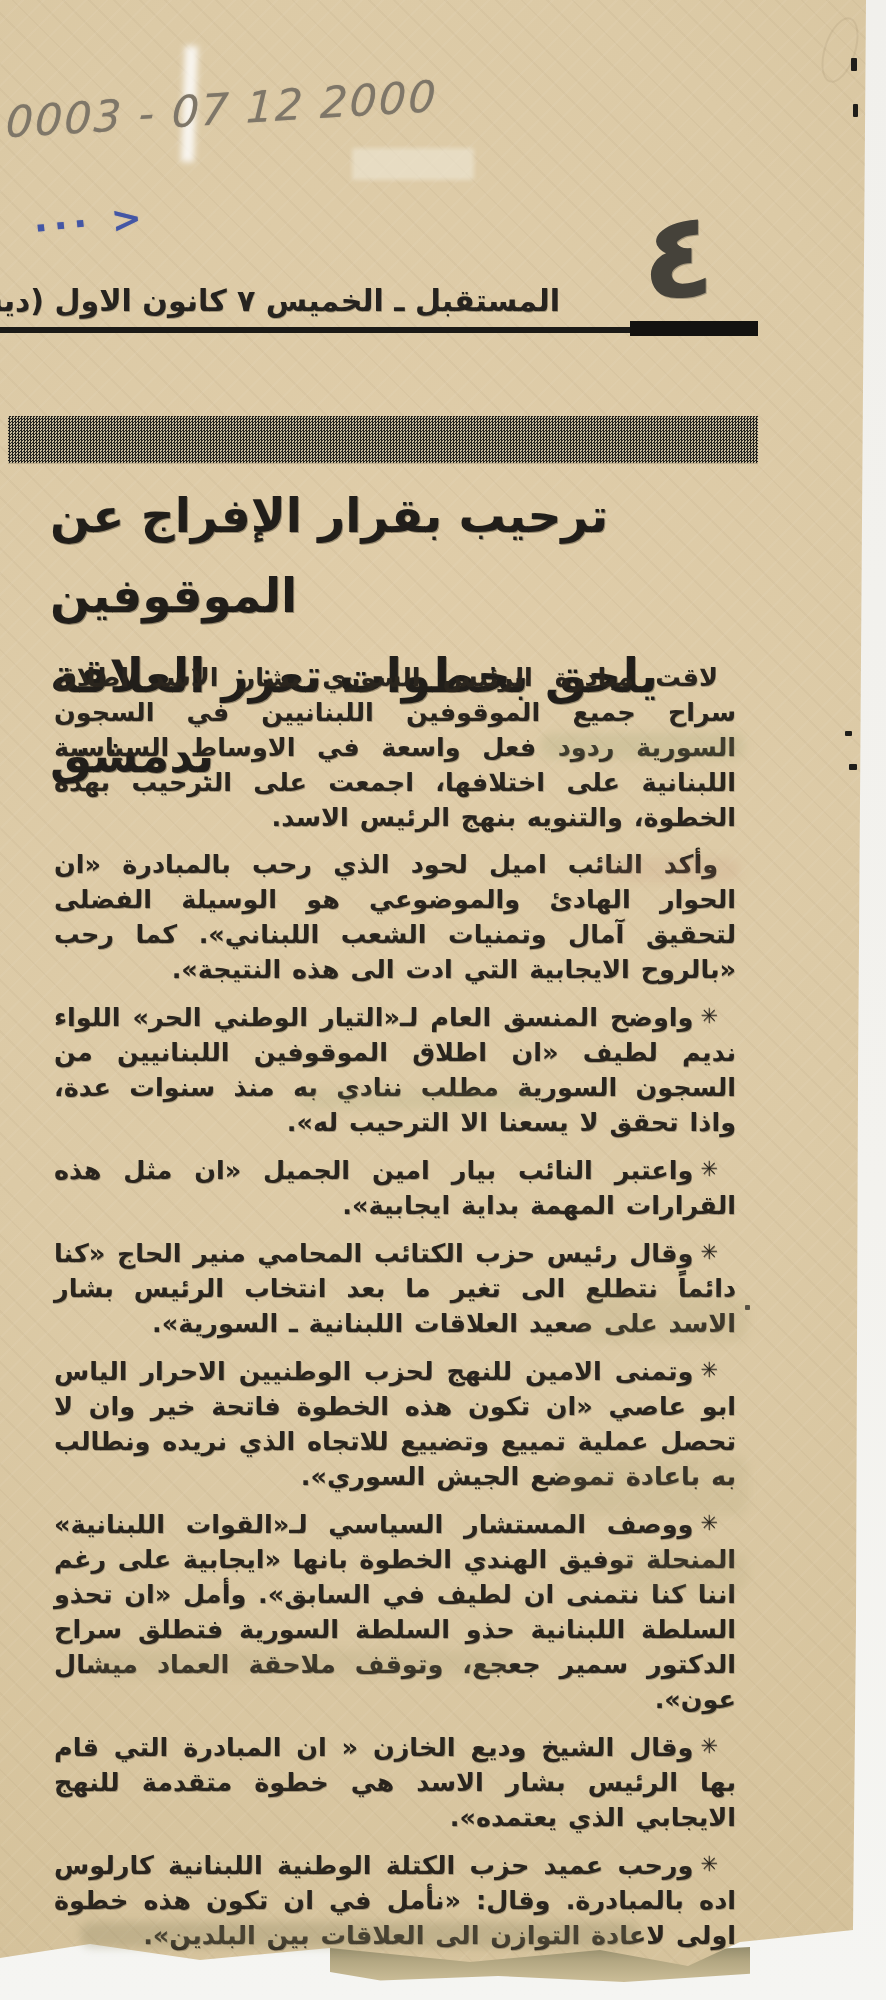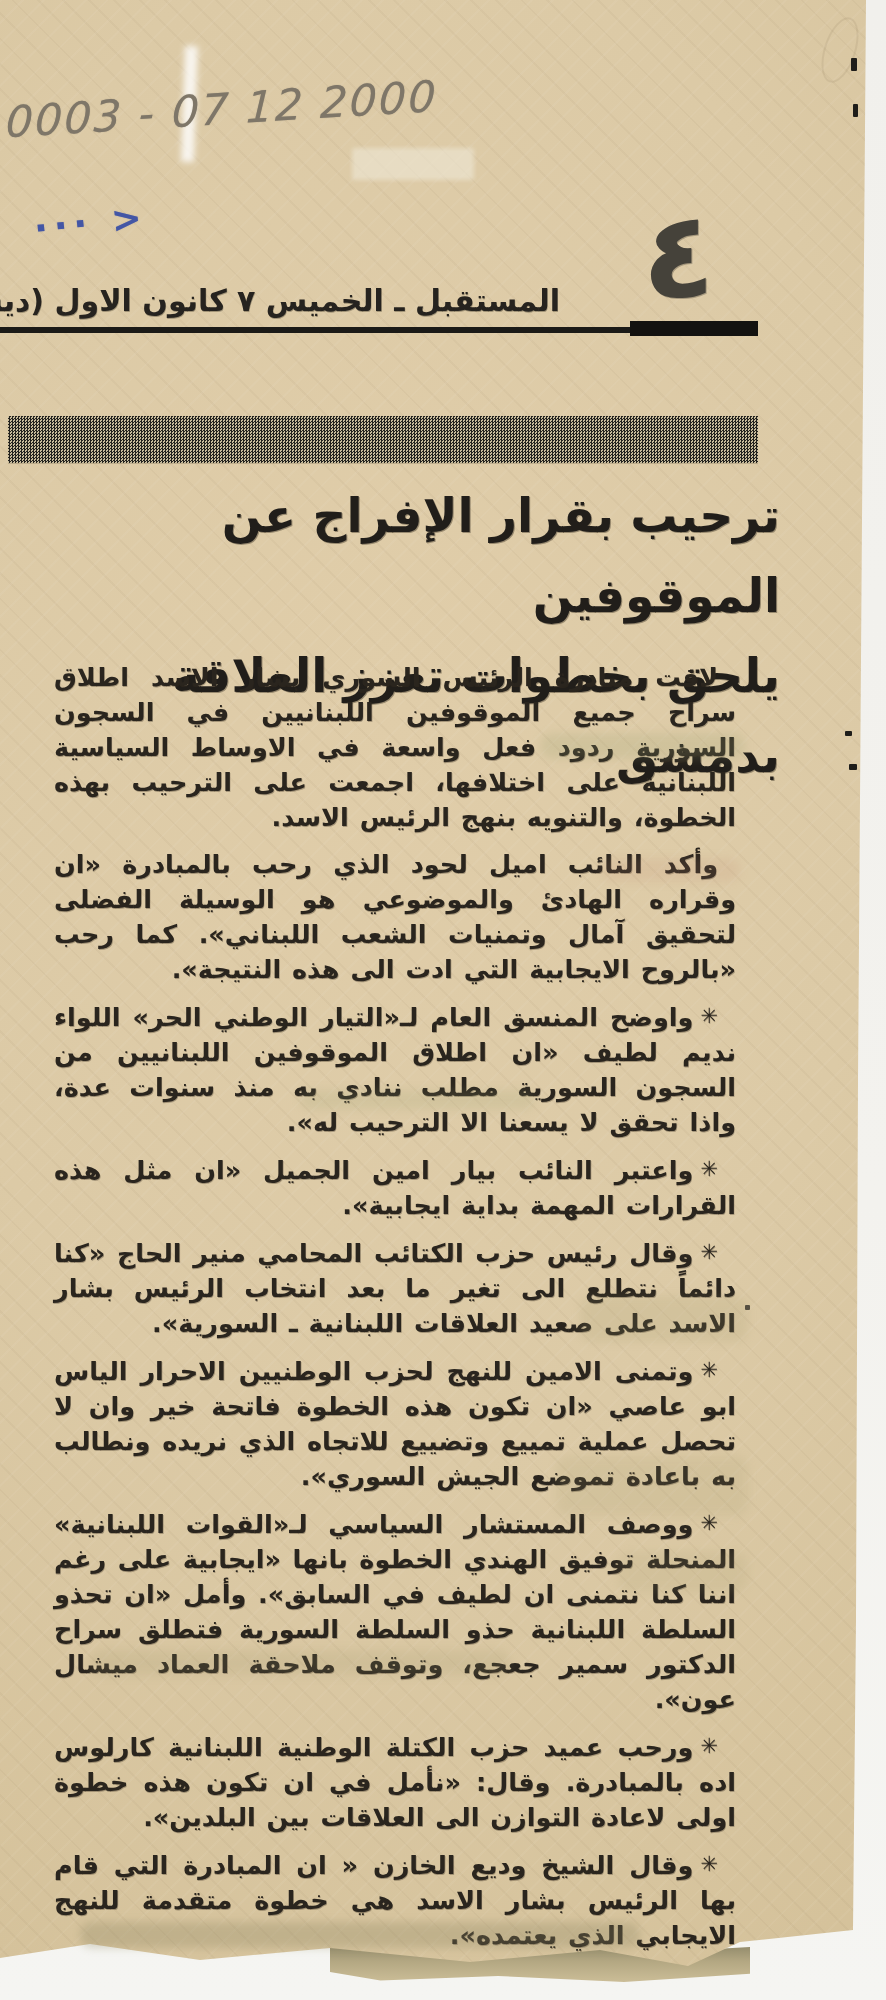--- a/index.html
+++ b/index.html
@@ -55,21 +55,21 @@
   .rule-thick{position:absolute;left:630px;top:321px;width:128px;height:15px;background:#131210;z-index:2;}
   
   .bar{
     position:absolute;left:8px;top:416px;width:750px;height:47px;z-index:2;
     background:repeating-conic-gradient(#23221e 0% 25%, #c9bc9c 0% 50%) 0 0/3px 3px;
     box-shadow:0 1px 0 rgba(60,50,30,.2);
   }
   
   .headline{
     position:absolute;left:50px;top:476px;width:730px;z-index:2;
-    direction:rtl;text-align:right;
+    direction:rtl;text-align:left;
     font-size:47px;line-height:80px;font-weight:900;color:#211e1a;
     text-shadow:1px 1.2px 0 rgba(45,38,25,.4);
   }
   
   .article{
     position:absolute;left:42px;top:648px;width:706px;z-index:2;
     direction:rtl;text-align:justify;
     font-size:25.5px;line-height:35px;font-weight:700;color:#2a251e;
     word-spacing:2px;
     text-shadow:0.6px 0.8px 0 rgba(60,50,35,.35);
@@ -126,35 +126,35 @@
 
   <div class="headline">
     <div>ترحيب بقرار الإفراج عن الموقوفين</div>
     <div>يلحق بخطوات تعزز العلاقة بدمشق</div>
   </div>
 
   <div class="article" id="article">
     <p><span class="ptext">لاقت مبادرة الرئيس السوري بشار الاسد اطلاق سراح جميع الموقوفين اللبنانيين في السجون السورية ردود فعل واسعة في الاوساط السياسية اللبنانية على اختلافها، اجمعت على الترحيب بهذه الخطوة، والتنويه بنهج الرئيس الاسد.</span></p>
 
 
-    <p><span class="ptext">وأكد النائب اميل لحود الذي رحب بالمبادرة «ان وقراره الهادئ والموضوعي هو الوسيلة الفضلى لتحقيق آمال وتمنيات الشعب اللبناني». كما رحب «بالروح الايجابية التي ادت الى هذه النتيجة».</span></p>
+    <p><span class="ptext">وأكد النائب اميل لحود الذي رحب بالمبادرة «ان الحوار الهادئ والموضوعي هو الوسيلة الفضلى لتحقيق آمال وتمنيات الشعب اللبناني». كما رحب «بالروح الايجابية التي ادت الى هذه النتيجة».</span></p>
 
     <p><span class="marker">✳</span><span class="ptext">واوضح المنسق العام لـ«التيار الوطني الحر» اللواء نديم لطيف «ان اطلاق الموقوفين اللبنانيين من السجون السورية مطلب ننادي به منذ سنوات عدة، واذا تحقق لا يسعنا الا الترحيب له».</span></p>
 
     <p><span class="marker">✳</span><span class="ptext">واعتبر النائب بيار امين الجميل «ان مثل هذه القرارات المهمة بداية ايجابية».</span></p>
 
     <p><span class="marker">✳</span><span class="ptext">وقال رئيس حزب الكتائب المحامي منير الحاج «كنا دائماً نتطلع الى تغير ما بعد انتخاب الرئيس بشار الاسد على صعيد العلاقات اللبنانية ـ السورية».</span></p>
 
     <p><span class="marker">✳</span><span class="ptext">وتمنى الامين للنهج لحزب الوطنيين الاحرار الياس ابو عاصي «ان تكون هذه الخطوة فاتحة خير وان لا تحصل عملية تمييع وتضييع للاتجاه الذي نريده ونطالب به باعادة تموضع الجيش السوري».</span></p>
 
     <p><span class="marker">✳</span><span class="ptext">ووصف المستشار السياسي لـ«القوات اللبنانية» المنحلة توفيق الهندي الخطوة بانها «ايجابية على رغم اننا كنا نتمنى ان لطيف في السابق». وأمل «ان تحذو السلطة اللبنانية حذو السلطة السورية فتطلق سراح الدكتور سمير جعجع، وتوقف ملاحقة العماد ميشال عون».</span></p>
 
+    <p><span class="marker">✳</span><span class="ptext">وقال الشيخ وديع الخازن « ان المبادرة التي قام بها الرئيس بشار الاسد هي خطوة متقدمة للنهج الايجابي الذي يعتمده».</span></p>
+
     <p><span class="marker">✳</span><span class="ptext">ورحب عميد حزب الكتلة الوطنية اللبنانية كارلوس اده بالمبادرة. وقال: «نأمل في ان تكون هذه خطوة اولى لاعادة التوازن الى العلاقات بين البلدين».</span></p>
-
-    <p><span class="marker">✳</span><span class="ptext">وقال الشيخ وديع الخازن « ان المبادرة التي قام بها الرئيس بشار الاسد هي خطوة متقدمة للنهج الايجابي الذي يعتمده».</span></p>
   </div>
 
   <div class="ghost g1"></div>
   <div class="ghost g2"></div>
   <div class="ghost g3"></div>
   <div class="ghost g4"></div>
   <div class="ghost g5"></div>
   <div class="ghost g6"></div>
   <div class="ghost g7"></div>
   <div class="ghost g8"></div>

